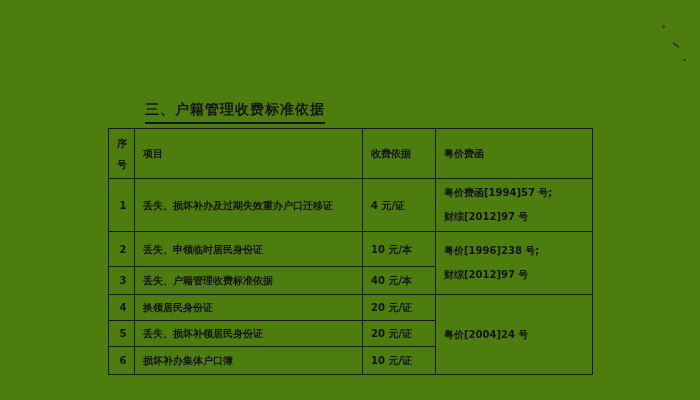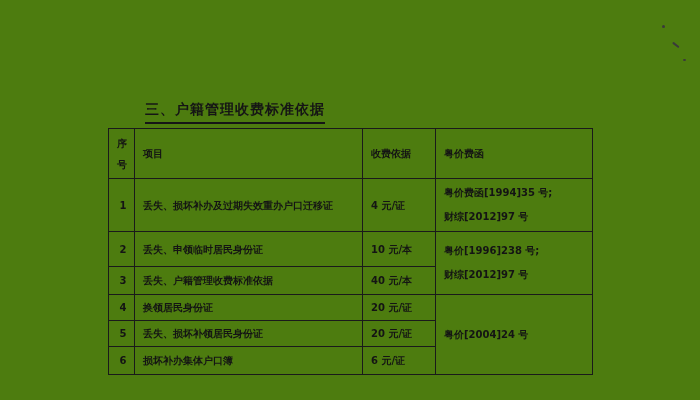--- a/index.html
+++ b/index.html
@@ -96,21 +96,21 @@
         <th>项目</th>
         <th>收费依据</th>
         <th>粤价费函</th>
       </tr>
 
       <tr class="row-1">
         <td class="no-cell">1</td>
         <td>丢失、损坏补办及过期失效重办户口迁移证</td>
         <td>4 元/证</td>
         <td>
-          <span class="basis-line">粤价费函[1994]35 号;</span>
+          <span class="basis-line">粤价费函[1994]57 号;</span>
           <span class="basis-line">财综[2012]97 号</span>
         </td>
       </tr>
 
       <tr class="row-2">
         <td class="no-cell">2</td>
         <td>丢失、申领临时居民身份证</td>
         <td>10 元/本</td>
         <td rowspan="2">
           <span class="basis-line">粤价[1996]238 号;</span>
@@ -135,21 +135,21 @@
 
       <tr class="row-5">
         <td class="no-cell">5</td>
         <td>丢失、损坏补领居民身份证</td>
         <td>20 元/证</td>
       </tr>
 
       <tr class="row-6">
         <td class="no-cell">6</td>
         <td>损坏补办集体户口簿</td>
-        <td>6 元/证</td>
+        <td>10 元/证</td>
       </tr>
     </tbody>
   </table>
 
   <div class="speck dot-a"></div>
   <div class="speck tick"></div>
   <div class="speck dot-b"></div>
 
 </div>
 

